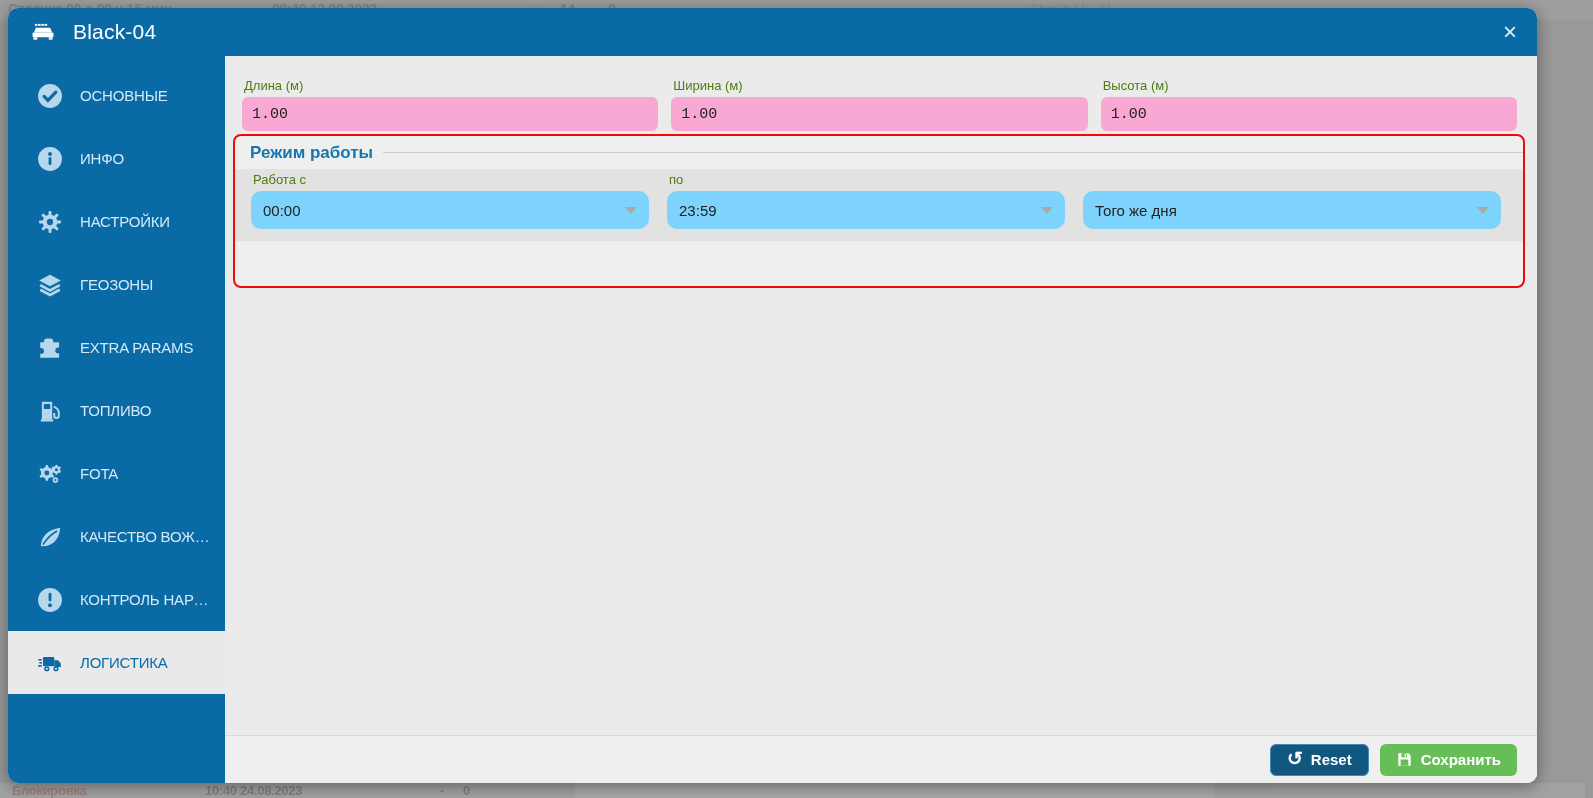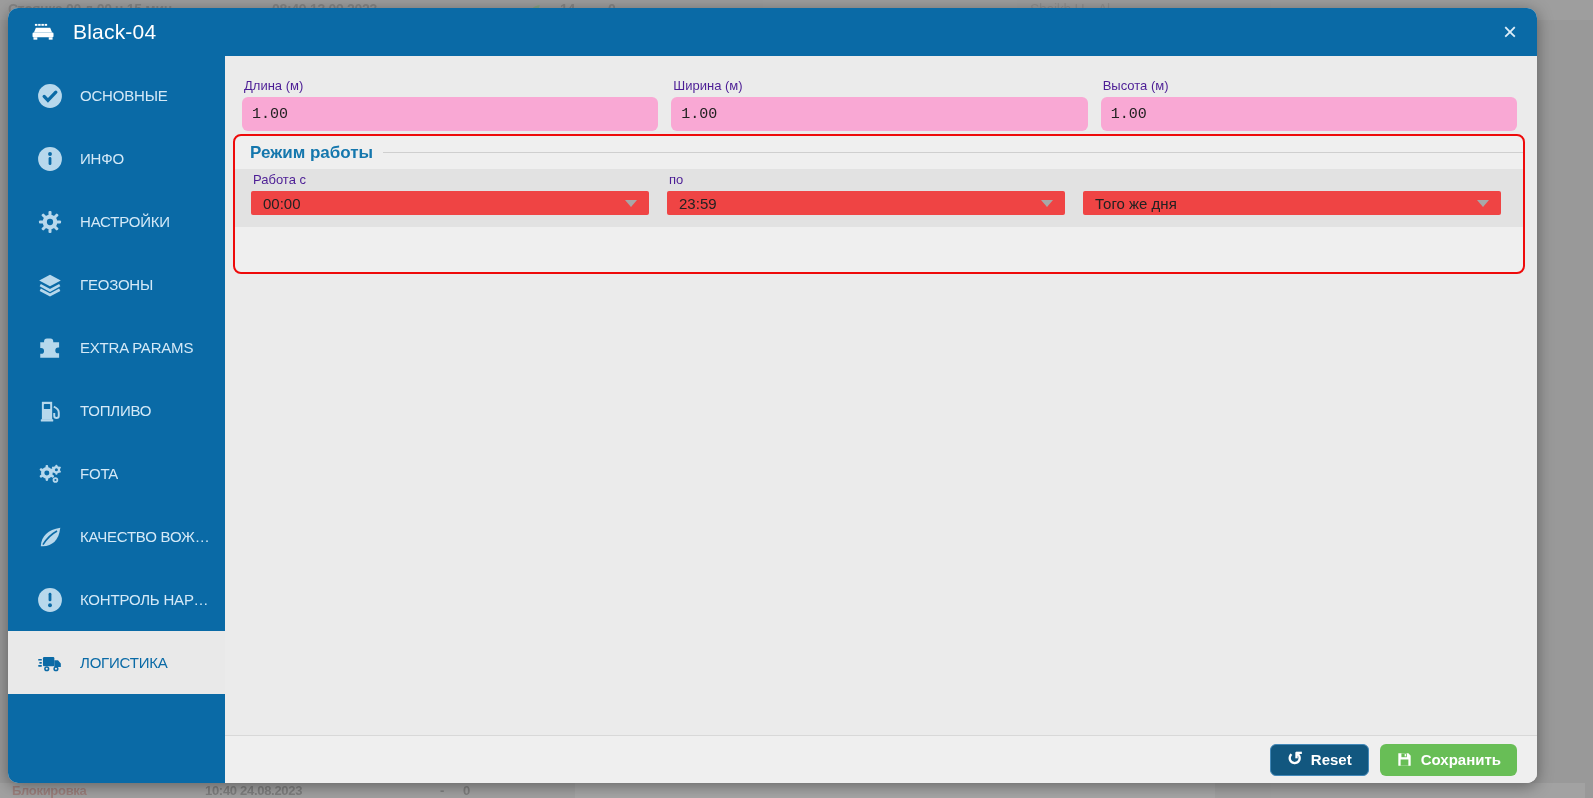--- a/index.html
+++ b/index.html
@@ -31,32 +31,32 @@
   .side-item .si-label{color:#d4e9f7;font-size:15px;letter-spacing:-.2px;white-space:nowrap;overflow:hidden;text-overflow:ellipsis}
   .side-item.active{background:#e9e9e9;color:#0a6aa6;--knock:#e9e9e9}
   .side-item.active .si-label{color:#0a6aa6}
   .si-icon{width:26px;height:26px;flex:none}
   .si-icon svg{width:26px;height:26px;display:block}
   
   .content{position:absolute;left:217px;top:48px;right:0;bottom:0;background:#ebebeb;
     padding:22px 20px 0 17px;box-sizing:border-box}
   .fields-row{display:flex;gap:13px}
   .field{flex:1}
-  .f-label{font-size:13px;color:#4c1d95;margin:0 0 4px 2px}
+  .f-label{font-size:13px;color:#4d7c0f;margin:0 0 4px 2px}
   .txt{width:100%;height:34px;border:none;border-radius:6px;background:#f9a8d4;padding:0 10px;
     font-size:15px;color:#222;box-sizing:border-box;font-family:Liberation Mono, monospace;outline:none}
   
   .work-mode{margin:3px -8px 0 -9px;border:2px solid #ee0a0a;border-radius:8px;background:#efefef;overflow:hidden}
   .legend-row{display:flex;align-items:center;height:33px;padding-left:15px;gap:10px}
   .legend{color:#1577ad;font-weight:bold;font-size:17px;white-space:nowrap}
   .legend-row::after{content:"";flex:1;height:1px;background:#cfcfcf}
   .band{background:#e2e2e2;padding:3px 22px 12px 16px;display:flex;gap:18px;align-items:flex-end}
   .wm-col{flex:1}
   .wm-col.third{flex:1.05}
-  .dd{height:24px;background:#ef4444;border-radius:2px;display:flex;align-items:center;
+  .dd{height:38px;background:#7dd3fc;border-radius:10px;display:flex;align-items:center;
     justify-content:space-between;padding:0 12px;cursor:pointer}
   .dd-val{font-size:15px;color:#222}
   .dd-caret{width:0;height:0;border-left:6px solid transparent;border-right:6px solid transparent;border-top:7px solid #a8a8a8}
   .wm-spacer{height:45px}
   
   .footer{position:absolute;left:0;right:0;bottom:0;height:48px;background:#efefef;border-top:1px solid #d8d8d8;
     display:flex;align-items:center;justify-content:flex-end;gap:11px;padding-right:20px;box-sizing:border-box}
   .btn{height:32px;border-radius:6px;display:flex;align-items:center;gap:8px;padding:0 16px;
     font-size:15px;font-weight:bold;color:#fff;cursor:pointer;border:none;font-family:inherit}
   .btn-reset{background:#12577f;border:1px solid #4288b8}

